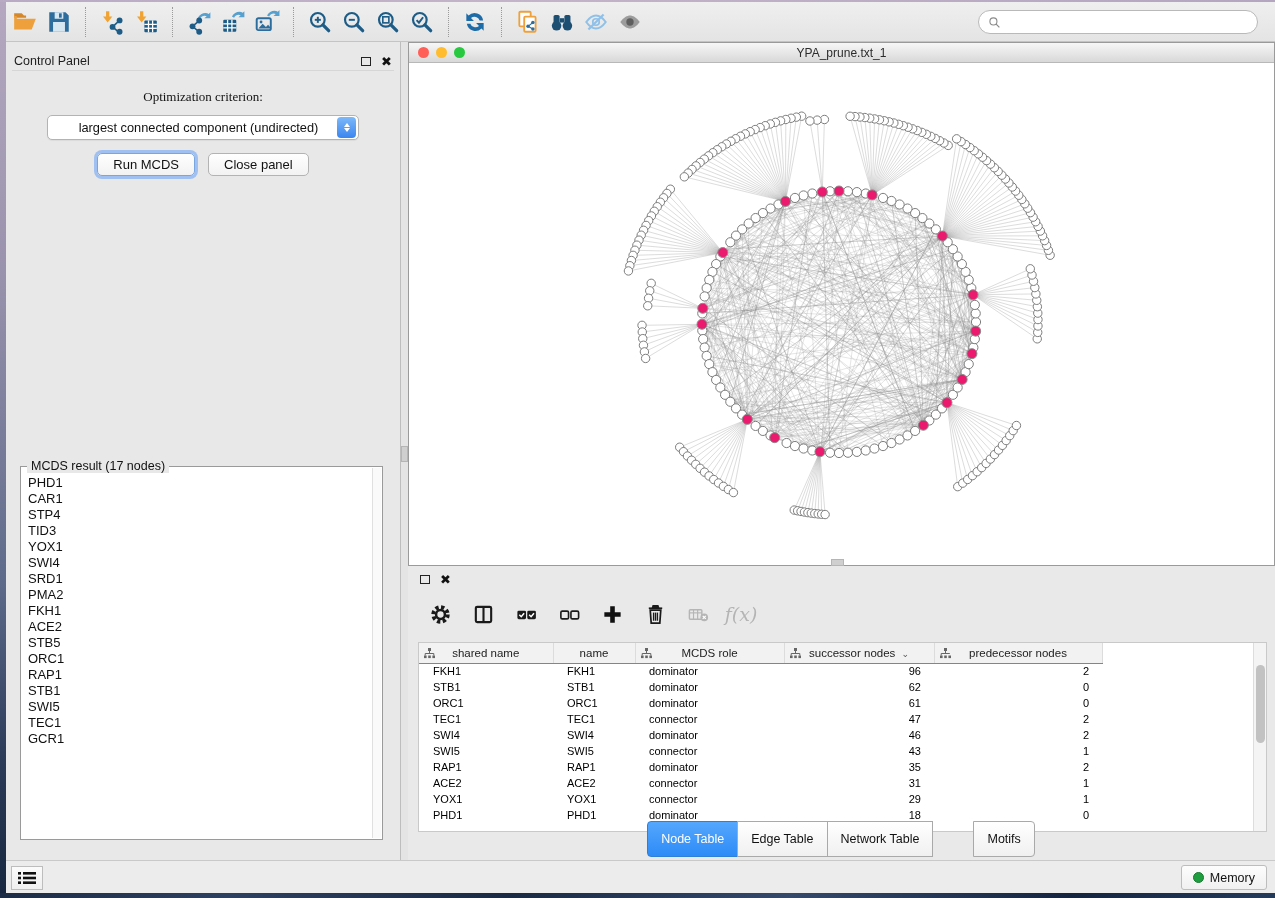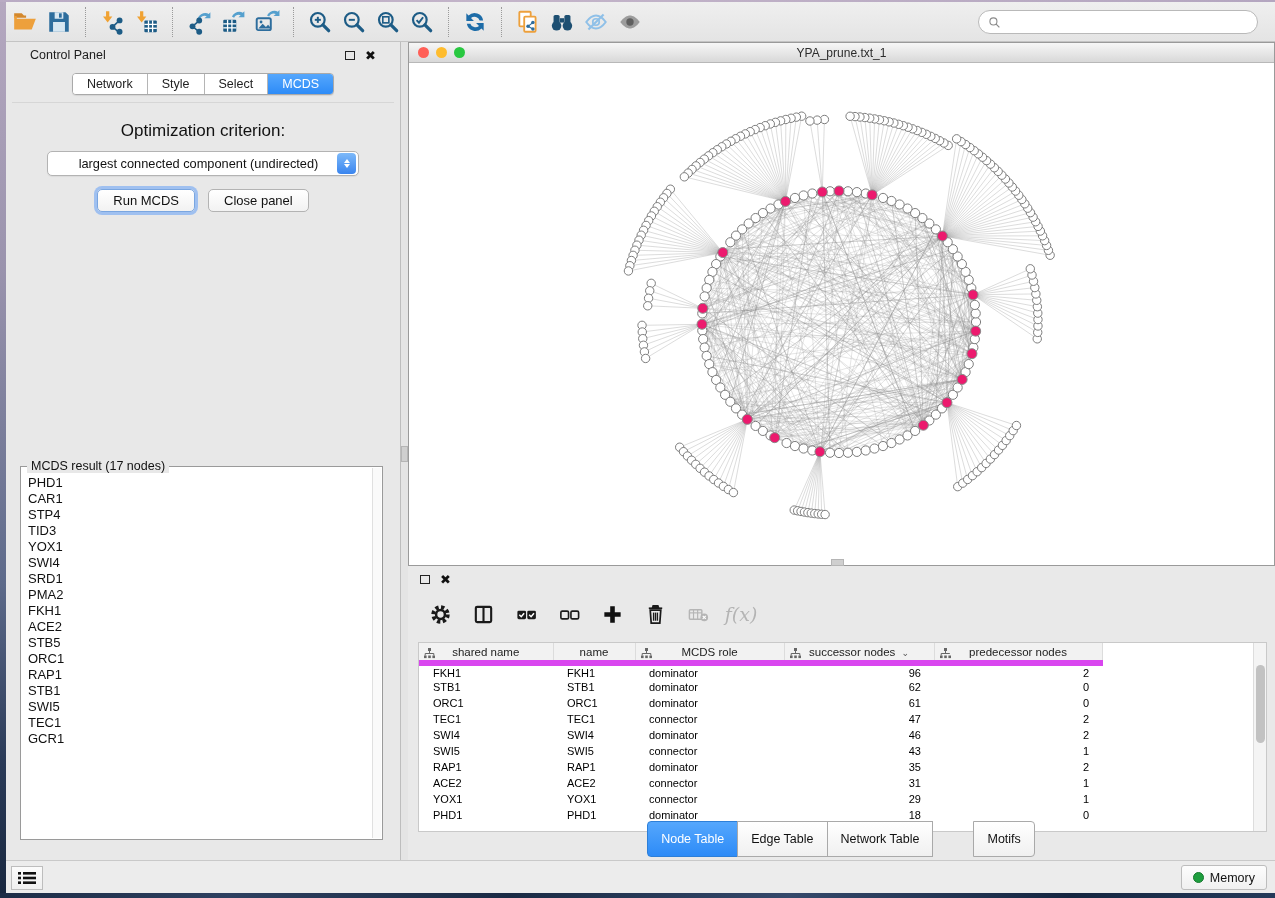--- a/index.html
+++ b/index.html
@@ -26,35 +26,35 @@
   .searchbox { position:absolute; right:17px; top:8px; width:280px; height:24px;
     background:#fff; border:1px solid #b9b9b9; border-radius:12px;
     display:flex; align-items:center; padding:0 9px; }
   .searchbox svg { width:13px; height:13px; flex:none; }
   .searchbox input { border:none; outline:none; background:transparent; flex:1;
     font-size:12px; margin-left:5px; font-family:inherit; }
 
   
   .control-panel { position:absolute; left:6px; top:42px; width:395px; height:818px;
     background:#e8e8e8; border-right:1px solid #bdbdbd; }
-  .panel-header { height:26px; display:flex; align-items:center; padding:0 24px; }
+  .panel-header { height:26px; display:flex; align-items:flex-end; padding:0 8px; }
   .panel-title { font-size:12.5px; color:#1d1d1d; flex:1; }
   .ph-icons { display:flex; gap:10px; align-items:center; }
   .float-ic { width:10px; height:9px; border:1.5px solid #222; display:inline-block; background:transparent;}
   .close-ic { font-size:13px; font-weight:bold; color:#111; line-height:1; cursor:pointer;}
   .tabsbar { height:32px; display:flex; justify-content:center; align-items:center; }
   .segmented { display:flex; border:1px solid #a9a9a9; border-radius:4px; overflow:hidden;
     background:#fff; box-shadow:0 1px 1px rgba(0,0,0,.08); }
   .tab { font-size:12.5px; color:#222; padding:3px 14px; border-right:1px solid #b5b5b5;
     background:#fff; cursor:pointer; }
   .tab:last-child { border-right:none; }
   .tab.active { background:linear-gradient(#55a7fd,#2d8bf7); color:#fff; border-right:none; }
   .cp-content { margin:2px 6px 0 6px; border-top:1px solid #d6d6d6; padding-top:18px;
     text-align:center; }
-  .opt-label { font-size:17px; color:#111; margin-bottom:10px; }
+  .opt-label { font-size:13px; color:#111; margin-bottom:10px;font-family:Liberation Serif, serif; }
   .mac-select { width:312px; height:25px; margin:0 auto; background:#fff;
     border:1px solid #b3b3b3; border-radius:5px; display:flex; align-items:center;
     cursor:pointer; box-shadow:0 1px 1px rgba(0,0,0,.06); }
   .sel-text { flex:1; font-size:12.8px; color:#111; text-align:center; padding-left:12px; white-space:nowrap;}
   .sel-arrows { width:19px; height:21px; margin-right:2px; border-radius:4px;
     background:linear-gradient(#7db9f9,#3a85ef); display:flex; flex-direction:column;
     align-items:center; justify-content:center; gap:1px; }
   .sel-arrows i { display:block; width:0; height:0; border-left:3.5px solid transparent;
     border-right:3.5px solid transparent; }
   .arr-up { border-bottom:4px solid #fff; }
@@ -98,21 +98,21 @@
   .tp-header { height:26px; display:flex; align-items:center; padding:0 12px; }
   .tp-toolbar { height:44px; display:flex; align-items:center; gap:15px; padding-left:18px; }
   .tp-toolbar .tbtn { width:28px; height:28px; }
   .tp-toolbar .tbtn svg { width:23px; height:23px; }
   .fx { font-family:"DejaVu Serif","Liberation Serif",serif; font-style:italic;
     font-size:19px; color:#b4b4b4; }
   .tbl-wrap { position:absolute; left:10px; right:8px; top:76px; bottom:28px;
     background:#fff; border:1px solid #c9c9c9; overflow:hidden; }
   table.node-table { border-collapse:collapse; table-layout:fixed; }
   .node-table th { height:20px; background:#f2f2f2; border-right:1px solid #dcdcdc;
-    border-bottom:6px solid #d946ef; font-size:11.5px; font-weight:normal; color:#222;
+    border-bottom:1px solid #d946ef; font-size:11.5px; font-weight:normal; color:#222;
     position:relative; }
   .node-table th .hier { position:absolute; left:5px; top:5px; }
   .node-table th .sortchev { font-size:9px; color:#555; margin-left:6px; }
   .node-table td { height:16px; font-size:11px; color:#000; padding-left:14px;
     white-space:nowrap; overflow:hidden; }
   .node-table td.num { text-align:right; padding-right:13px; padding-left:0; }
   .col-shared{width:134px}.col-name{width:82px}.col-role{width:149px}
   .col-succ{width:150px}.col-pred{width:168px}
   .tbl-scroll { position:absolute; right:0; top:0; bottom:0; width:13px;
     background:#f4f4f4; border-left:1px solid #ddd; }
@@ -304,28 +304,20 @@
     </div>
   </div>
 
   <div class="control-panel">
     <div class="panel-header">
       <span class="panel-title">Control Panel</span>
       <span class="ph-icons">
         <span class="float-ic"></span>
         <span class="close-ic">✖</span>
       </span>
-    </div>
-    <div class="tabsbar">
-      <div class="segmented">
-        <span class="tab">Network</span>
-        <span class="tab">Style</span>
-        <span class="tab">Select</span>
-        <span class="tab active">MCDS</span>
-      </div>
     </div>
     <div class="cp-content">
       <div class="opt-label">Optimization criterion:</div>
       <div class="mac-select">
         <span class="sel-text">largest connected component (undirected)</span>
         <span class="sel-arrows">
             <i class="arr-up"></i>
             <i class="arr-dn"></i>
           </span>
       </div>

